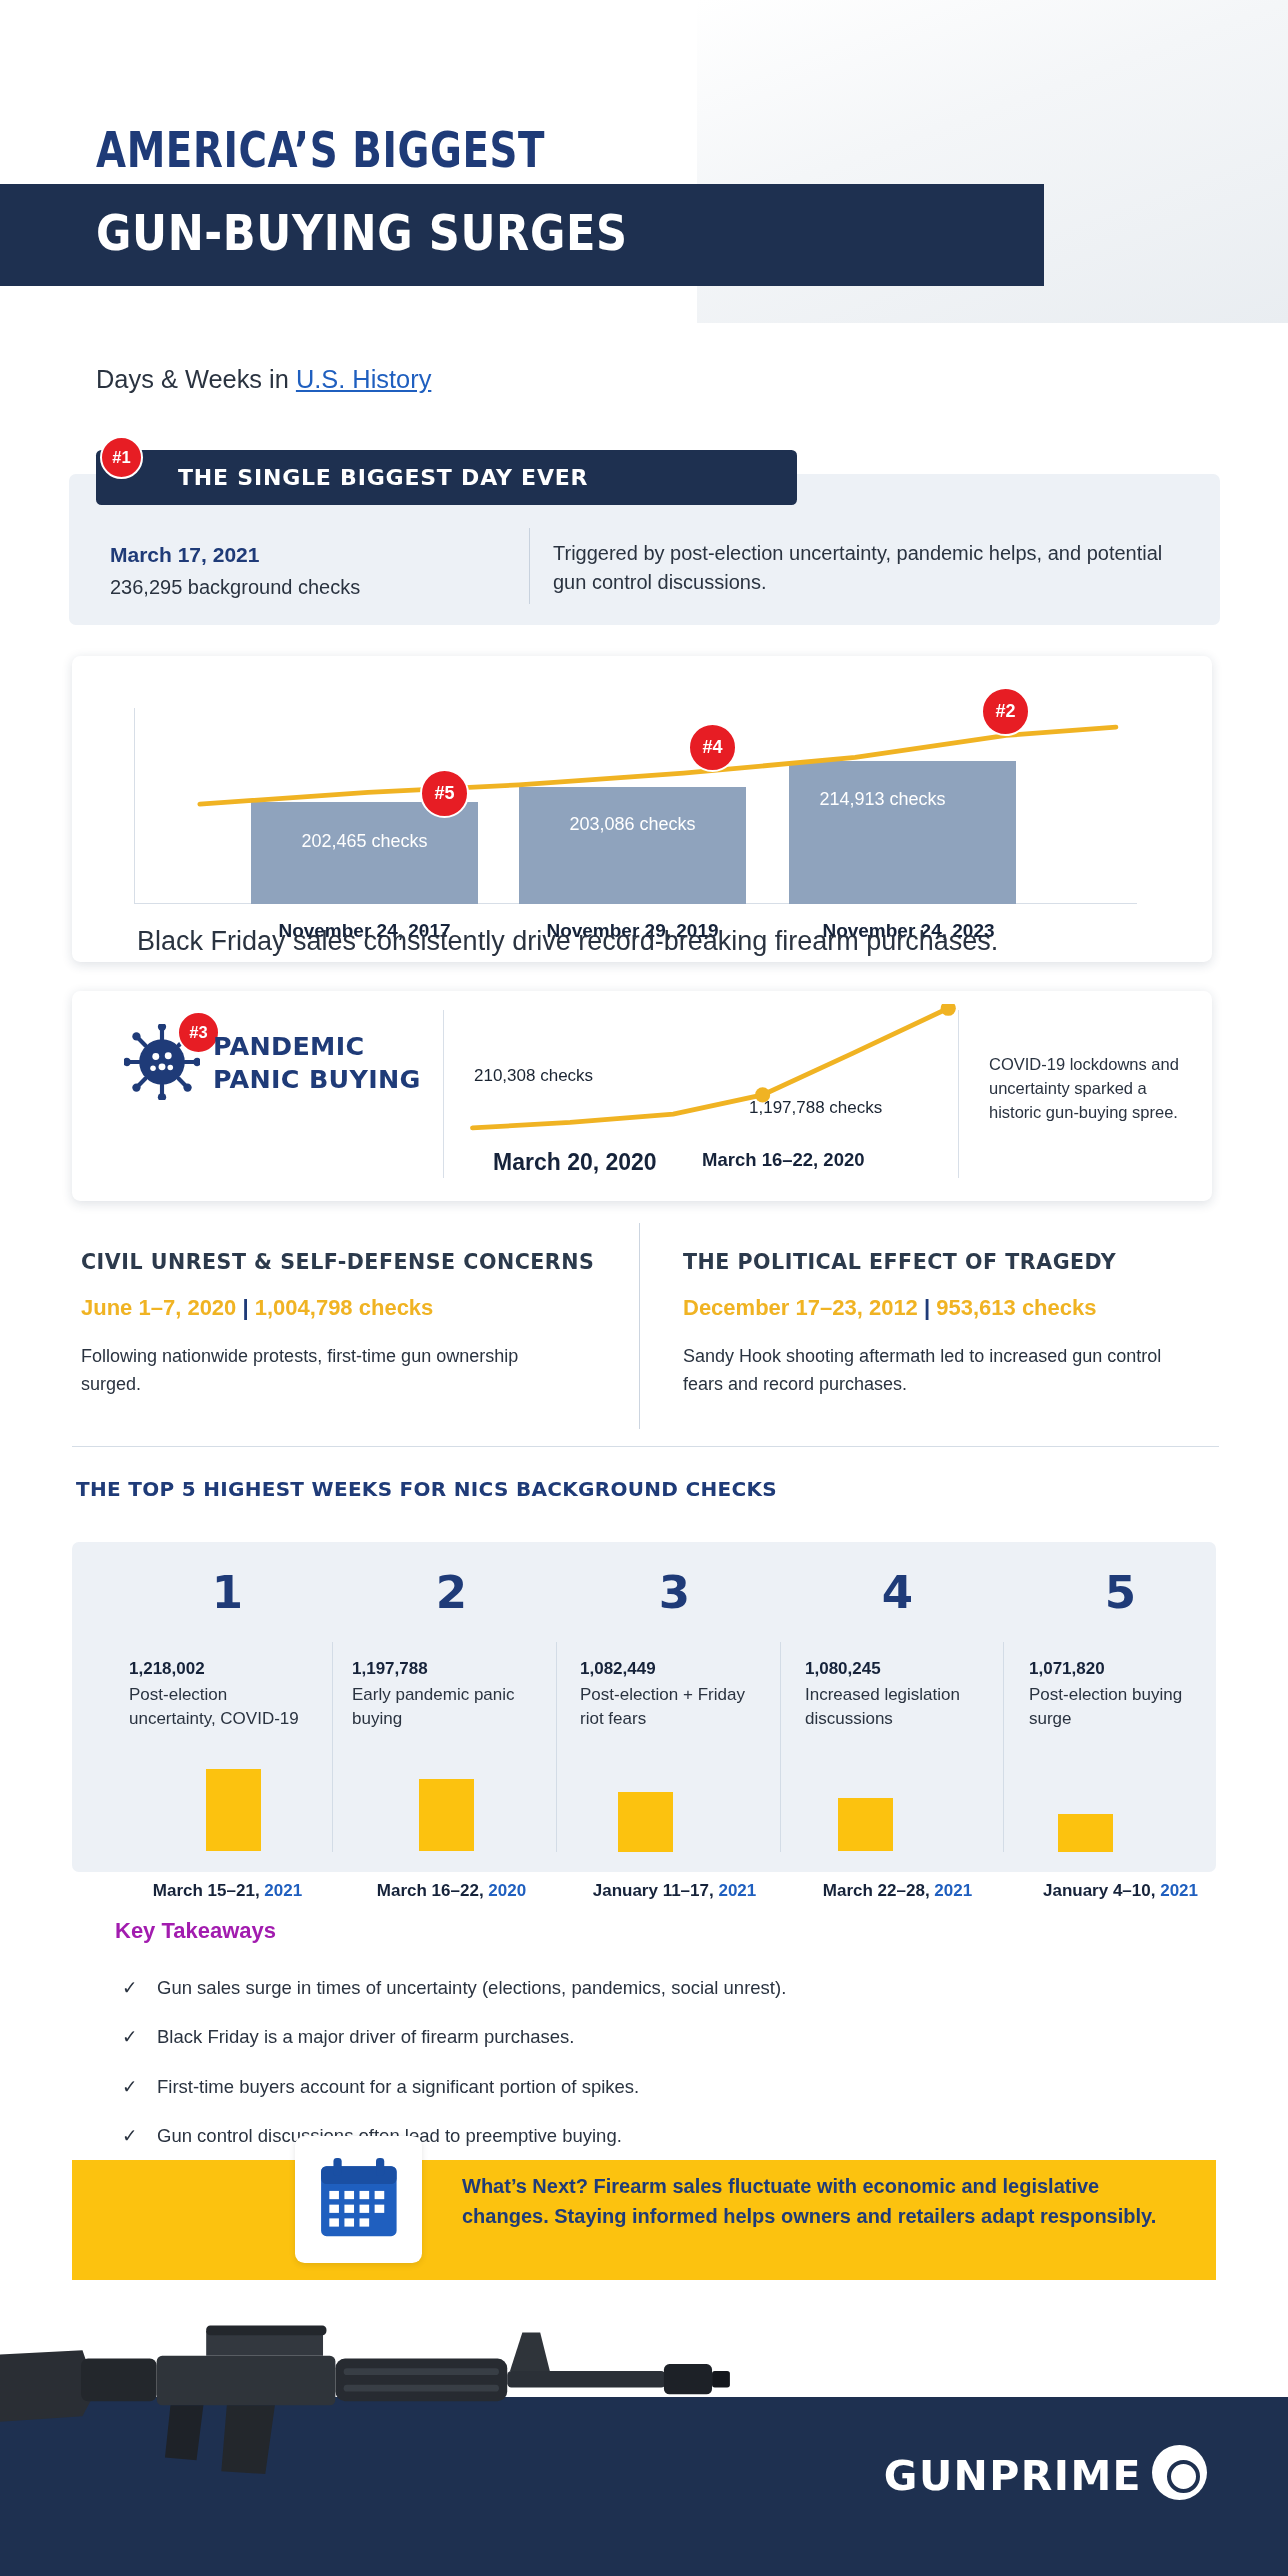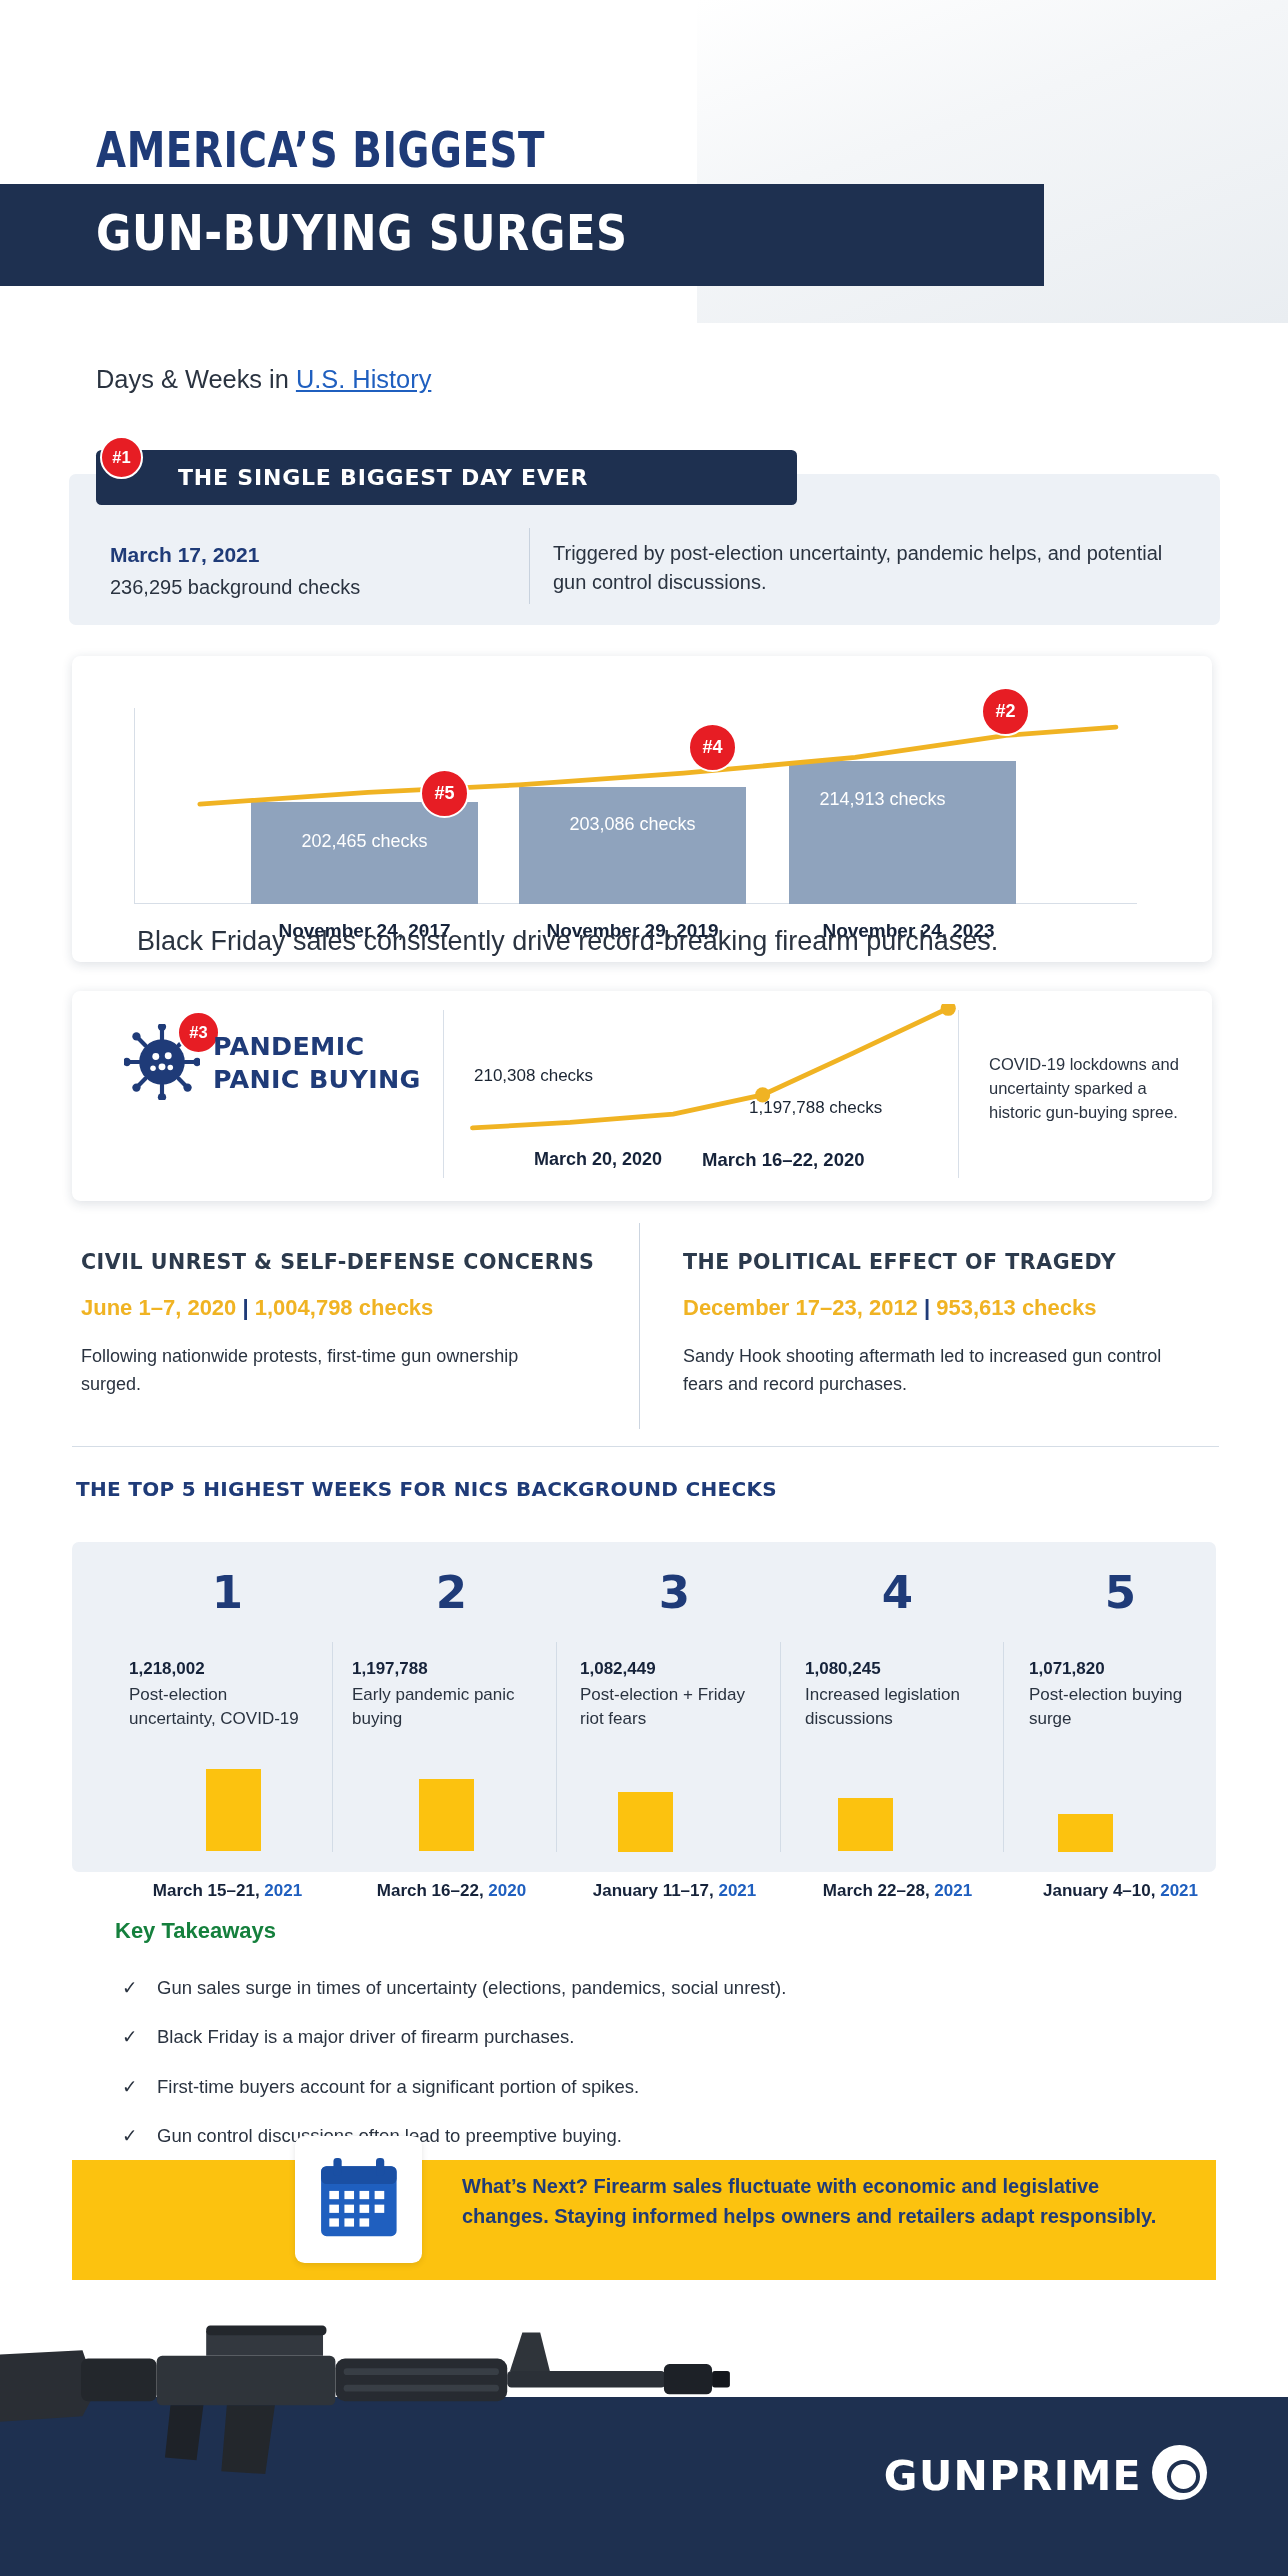--- a/index.html
+++ b/index.html
@@ -182,21 +182,21 @@
     font-family: "DejaVu Sans", sans-serif;
   }
   .p-div1 { position: absolute; left: 443px; top: 1010px; width: 1.4px; height: 168px; background: #d8dfe8; }
   .p-div2 { position: absolute; left: 958px; top: 1010px; width: 1.4px; height: 168px; background: #d8dfe8; }
   .p-desc {
     position: absolute; left: 989px; top: 1052px; width: 206px;
     font-size: 16.5px; line-height: 24px; color: #2a3340;
   }
   .p-val1 { position: absolute; left: 474px; top: 1066px; font-size: 17px; color: #1a2432; }
   .p-val2 { position: absolute; left: 749px; top: 1098px; font-size: 17px; color: #1a2432; }
-  .p-x1 { position: absolute; left: 493px; top: 1149px; font-size: 18px; font-weight: bold; color: #16233a; margin-left: 41px; }
+  .p-x1 { position: absolute; left: 493px; top: 1149px; font-size: 23px; font-weight: bold; color: #16233a; }
   .p-x2 { position: absolute; left: 702px; top: 1149px; font-size: 18.5px; font-weight: bold; color: #16233a; }
 
   
   .col-div { position: absolute; left: 639px; top: 1223px; width: 1.4px; height: 206px; background: #ccd5e0; }
   .c-head {
     position: absolute; font-size: 20.6px; font-weight: bold; letter-spacing: 0.5px;
     color: #2c3a4c; font-family: "DejaVu Sans", sans-serif;
   }
   .c-stat { position: absolute; font-size: 22px; font-weight: bold; color: #f0b323; }
   .c-stat .blue { color: #1f3b78; }
@@ -221,21 +221,21 @@
   }
   .t5-val { position: absolute; font-size: 17px; font-weight: bold; color: #16233a; }
   .t5-desc { position: absolute; font-size: 17px; line-height: 24px; color: #2a3340; }
   .t5-bar { position: absolute; background: #fcc20f; }
   .t5-xlabel { position: absolute; top: 1881px; width: 229px; text-align: center; font-size: 17px; font-weight: bold; color: #16233a; }
   .t5-xlabel .yr { color: #1f5fbf; }
 
   
   .kt-title {
     position: absolute; left: 115px; top: 1918px;
-    font-size: 22px; font-weight: bold; color: #15803d;
+    font-size: 22px; font-weight: bold; color: #a21caf;
   }
   .kt-item { position: absolute; left: 157px; font-size: 18.5px; color: #2a3340; }
   .kt-check { position: absolute; left: 122px; font-size: 18.5px; color: #2a3340; }
 
   
   .cta {
     position: absolute; left: 72px; top: 2160px;
     width: 1144px; height: 120px; background: #fcc20f;
   }
   .cta-icon-box {

